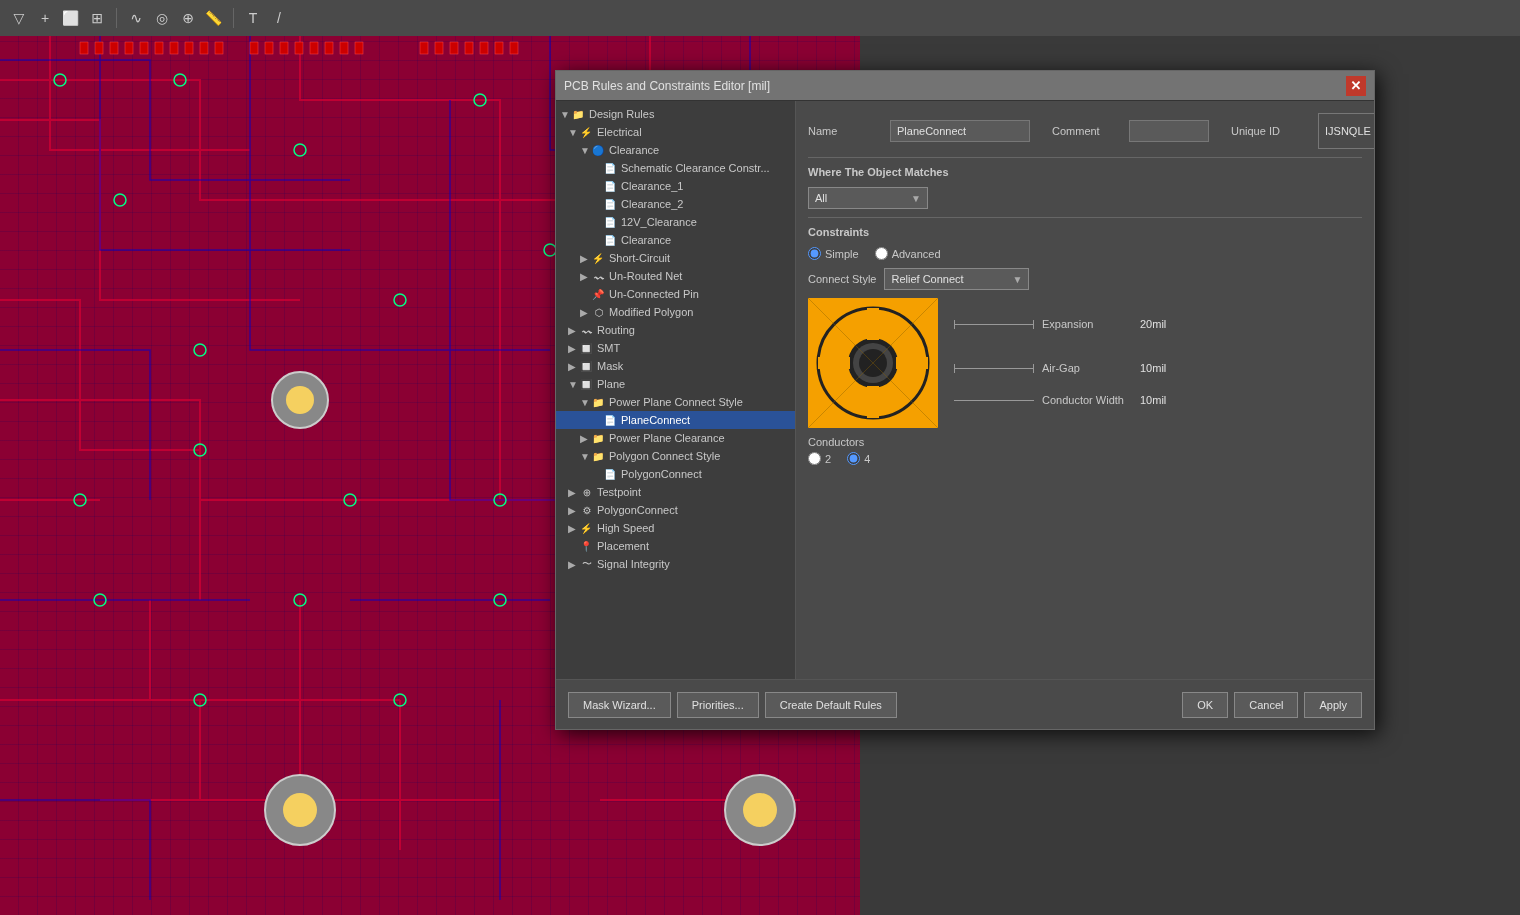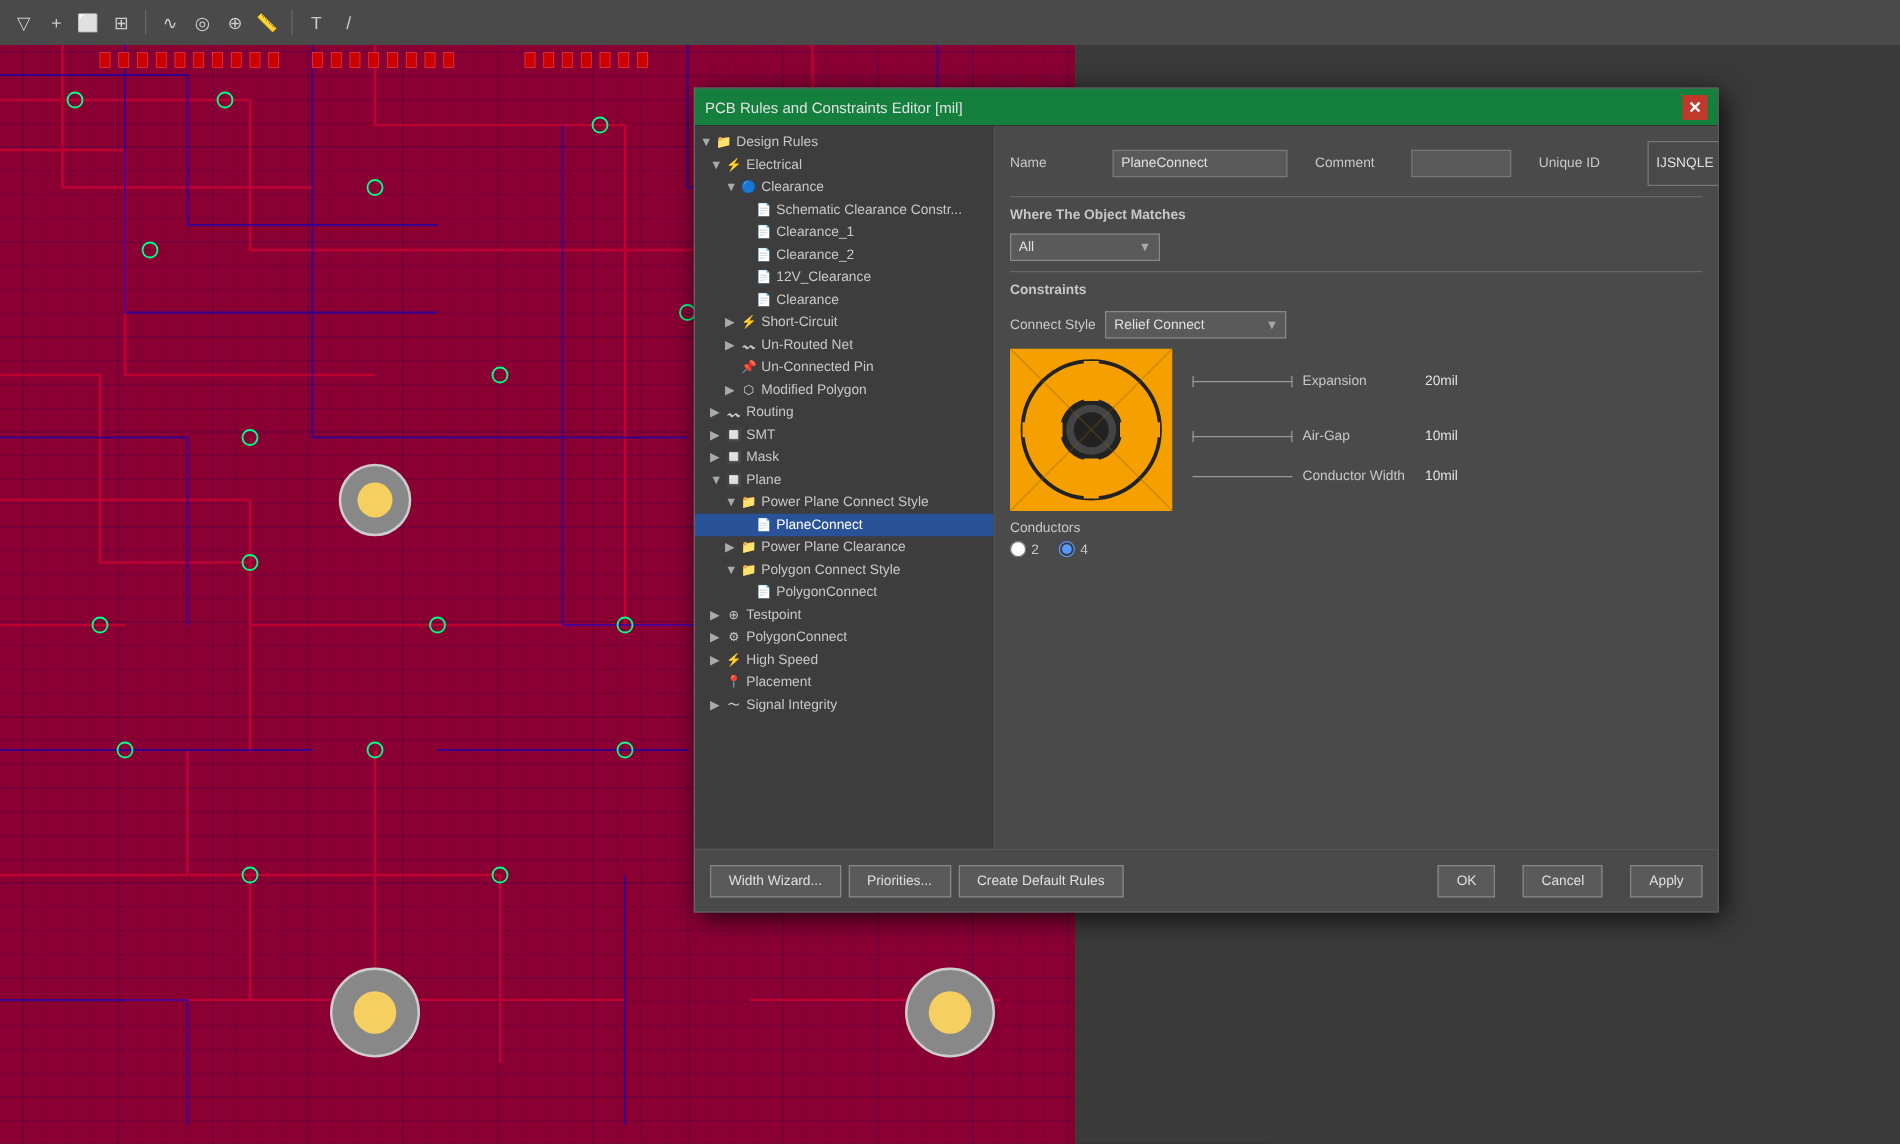--- a/index.html
+++ b/index.html
@@ -104,21 +104,21 @@
       background: #4a4a4a;
       border: 1px solid #666;
       box-shadow: 4px 4px 20px rgba(0,0,0,0.8);
       z-index: 100;
       display: flex;
       flex-direction: column;
     }
 
     .dialog-titlebar {
       height: 30px;
-      background: #15803d;
+      background: #737373;
       display: flex;
       align-items: center;
       justify-content: space-between;
       padding: 0 8px;
       border-bottom: 1px solid #333;
       flex-shrink: 0;
     }
 
     .dialog-title {
       color: #e0e0e0;
@@ -349,21 +349,21 @@
     }
 
     .footer-left {
       display: flex;
       gap: 6px;
     }
 
     .footer-right {
       margin-left: auto;
       display: flex;
-      gap: 22px;
+      gap: 6px;
       align-items: center;
     }
 
     .btn {
       padding: 4px 14px;
       font-size: 11px;
       cursor: pointer;
       border: 1px solid #888;
       background: #5a5a5a;
       color: #e0e0e0;
@@ -709,20 +709,30 @@
       <div class="field-row">
         <div class="dropdown" style="min-width:120px;">
           <span>All</span>
           <span class="dropdown-arrow">▼</span>
         </div>
       </div>
 
       <div class="separator-line"></div>
 
       <div class="section-title">Constraints</div>
+      <div class="radio-group">
+        <label class="radio-label">
+          <input type="radio" name="constraint-mode" checked="" style="">
+          <span>Simple</span>
+        </label>
+        <label class="radio-label">
+          <input type="radio" name="constraint-mode" style="">
+          <span>Advanced</span>
+        </label>
+      </div>
 
       <div class="connect-style-row">
         <span class="connect-style-label">Connect Style</span>
         <div class="dropdown" style="min-width:145px;">
           <span>Relief Connect</span>
           <span class="dropdown-arrow">▼</span>
         </div>
       </div>
 
       <div class="preview-area">
@@ -789,21 +799,21 @@
             <span>4</span>
           </label>
         </div>
       </div>
     </div>
   </div>
 
   <div class="dialog-footer">
     <div class="footer-left">
       <button class="btn">
-        <span>Width Wizard...</span>
+        <span>Mask Wizard...</span>
       </button>
       <button class="btn">
         <span>Priorities...</span>
       </button>
       <button class="btn">
         <span>Create Default Rules</span>
       </button>
     </div>
     <div class="footer-right">
       <button class="btn">

